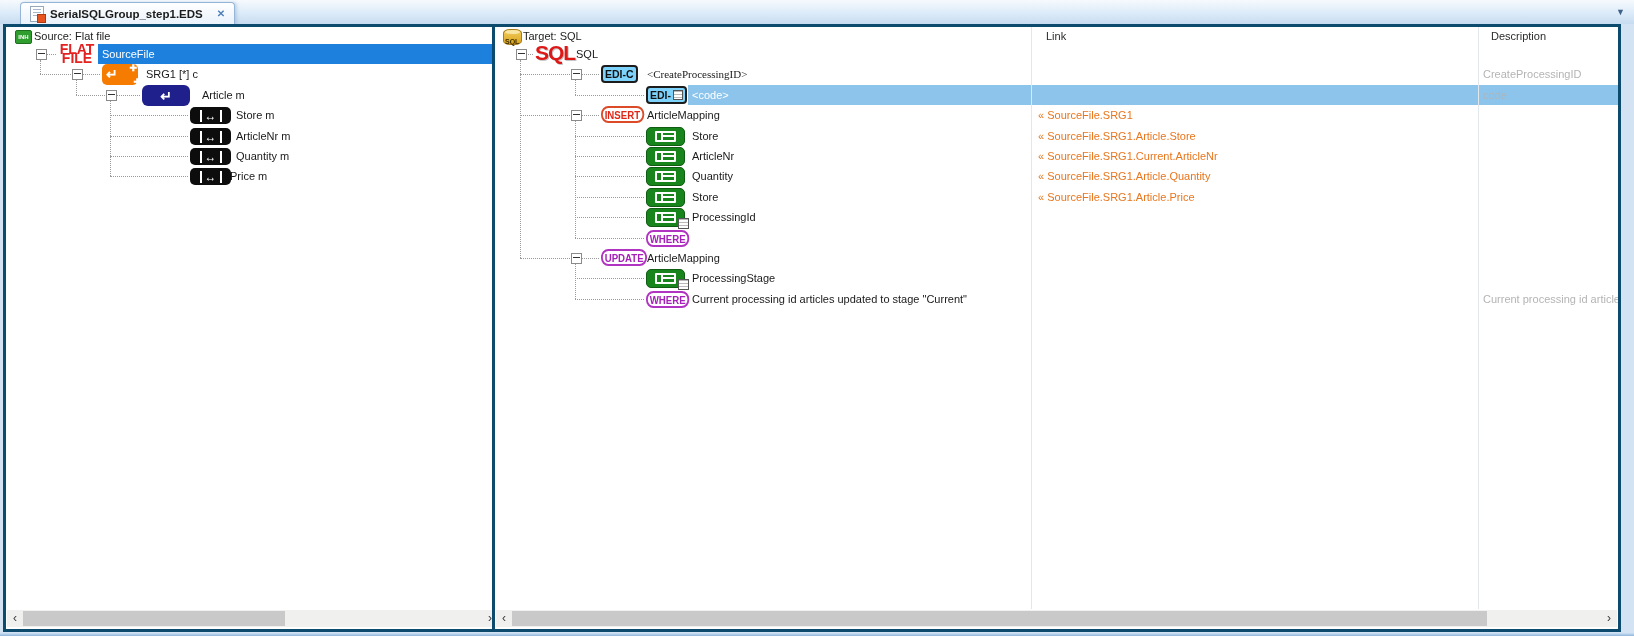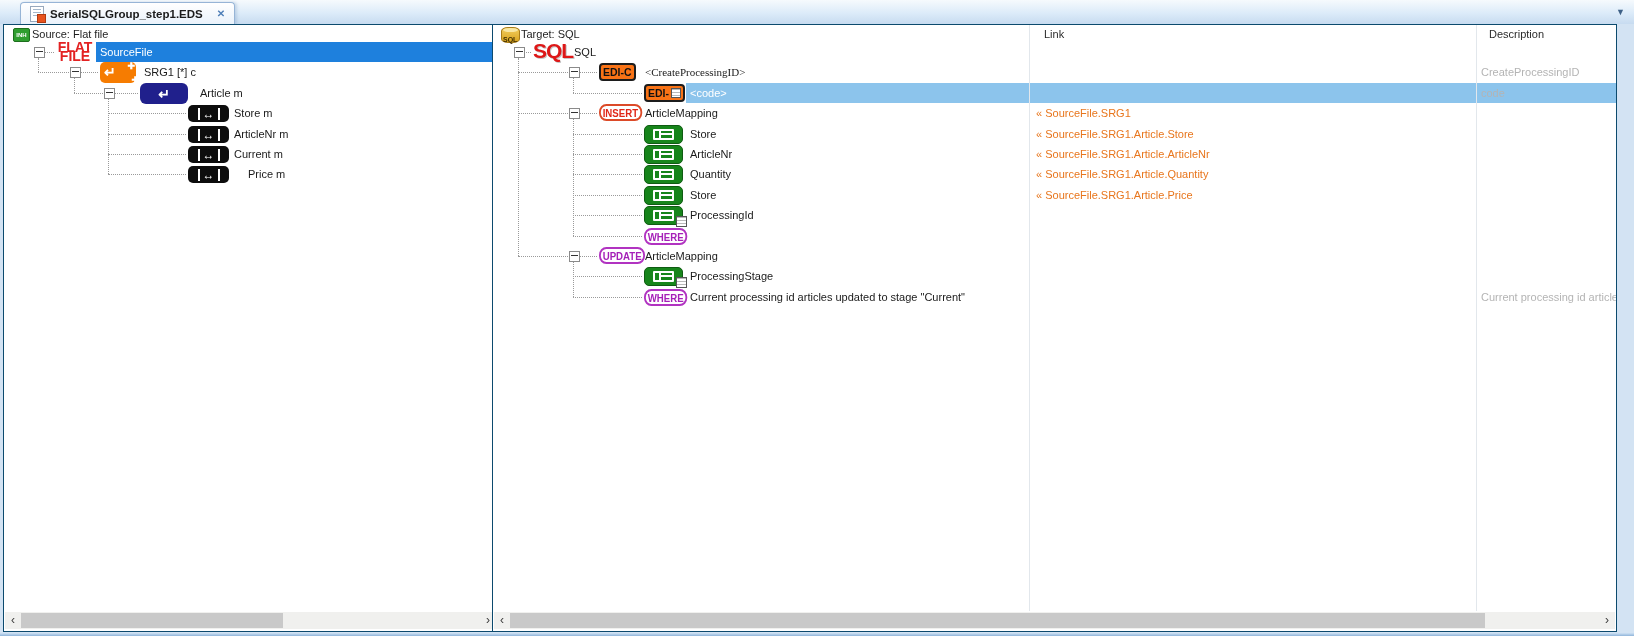--- a/index.html
+++ b/index.html
@@ -16,21 +16,21 @@
   .tab-title{font-weight:bold;font-size:11.5px;color:#1b1b1b;white-space:nowrap;}
   .tab-close{color:#4f7fb8;font-weight:bold;font-size:10px;margin-left:8px;cursor:pointer;}
   .tab-doc{position:relative;width:12px;height:14px;background:#fff;border:1px solid #98a8bc;}
   .tab-doc::before{content:"";position:absolute;left:2px;top:2px;right:2px;height:8px;
        background:repeating-linear-gradient(#a5b8cc 0 1px,transparent 1px 3px);}
   .tab-doc .mark{position:absolute;right:-3px;bottom:-2px;width:7px;height:7px;
        background:#e8531e;border:1px solid #b03a10;}
   .tab-caret{position:absolute;right:9px;top:7px;font-size:9px;color:#3e6187;cursor:pointer;}
 
   
-  .panel{position:absolute;top:24px;bottom:4px;background:#fff;border:1px solid #0c4a6e;}
+  .panel{position:absolute;top:24px;bottom:4px;background:#fff;border:3px solid #0c4a6e;}
   .panel-left{left:3px;width:493px;}
   .panel-right{left:492px;width:1123px;}
   .panel-header{position:absolute;left:0;right:0;top:0;height:18px;z-index:6;}
   .ph-title{position:absolute;left:28px;top:3px;color:#1e1e1e;white-space:nowrap;}
   .col-head{position:absolute;top:3px;color:#2b2b2b;white-space:nowrap;padding-left:8px;}
   .tree{position:absolute;left:0;right:0;top:0;bottom:20px;overflow:hidden;}
 
   
   .ic-inh{position:absolute;left:9px;top:3px;width:15px;height:12px;background:#2f9e2f;
           border:1px solid #1d6f1d;border-radius:2px;color:#fff;font-size:6px;font-weight:bold;
@@ -65,21 +65,21 @@
   .cx{position:absolute;font-size:9px;font-weight:bold;color:#fff;line-height:9px;}
   .cx.c1{top:0;right:1px;} .cx.c2{bottom:-2px;right:-3px;}
   .ic-article{width:48px;height:21px;background:#20208c;border-radius:6px;color:#fff;
               display:flex;align-items:center;justify-content:center;font-size:14px;font-weight:bold;}
   .ic-field{width:41px;height:17px;background:#0d0d0d;border-radius:5px;color:#fff;
             display:flex;align-items:center;justify-content:center;}
   .fg{border-left:2px solid #fff;border-right:2px solid #fff;padding:0 3px;
       font-weight:bold;font-size:12px;line-height:12px;}
   .ic-sqlroot{font-weight:800;font-size:21px;color:#de1717;letter-spacing:-1px;line-height:20px;
               text-shadow:1px 1px 0 #c6c6c6;}
-  .ic-edibox{height:14px;border:2px solid #1c1c1c;border-radius:4px;background:#f97316;
+  .ic-edibox{height:14px;border:2px solid #1c1c1c;border-radius:4px;background:#7dd3fc;
              font-weight:bold;font-size:10.5px;line-height:12px;color:#111;padding:0 2px;
              display:flex;align-items:center;gap:2px;}
   .mini-grid{display:inline-block;width:10px;height:10px;border:1px solid #555;box-sizing:border-box;
              background:repeating-linear-gradient(#b9b9b9 0 1px,#fff 1px 3px);}
   .mini-grid.badge{position:absolute;right:-5px;bottom:-3px;width:11px;height:11px;z-index:3;}
   .ic-insert{height:13px;border:2px solid #dc4a28;border-radius:8px;background:#fff;color:#e02616;
              font-weight:bold;font-size:10.5px;line-height:12px;padding:0 2px;display:flex;
              align-items:center;transform:scaleX(.92);transform-origin:left center;}
   .ic-update,.ic-where{height:13px;border:2px solid #b133c1;border-radius:8px;background:#fff;
              color:#a520b8;font-weight:bold;font-size:10.5px;line-height:12px;padding:0 2px;
@@ -150,27 +150,27 @@
         <div class="row" style="top: 99px; height: 20px;">
           <div class="ic ic-field" style="top: 2px; left: 184px;">
             <span class="fg">↔</span>
           </div>
           <span class="lbl" style="left: 230px;">ArticleNr m</span>
         </div>
         <div class="row" style="top: 119px; height: 20px;">
           <div class="ic ic-field" style="top: 2px; left: 184px;">
             <span class="fg">↔</span>
           </div>
-          <span class="lbl" style="left: 230px;">Current m</span>
+          <span class="lbl" style="left: 230px;">Quantity m</span>
         </div>
         <div class="row" style="top: 139px; height: 20px;">
           <div class="ic ic-field" style="top: 2px; left: 184px;">
             <span class="fg">↔</span>
           </div>
-          <span class="lbl" style="left: 244px;">Price m</span>
+          <span class="lbl" style="left: 224px;">Price m</span>
         </div>
         <div class="conn-h" style="left: 40px; width: 10px; top: 27px;"></div>
         <div class="conn-v" style="left: 34px; top: 33px; height: 14px;"></div>
         <div class="conn-h" style="left: 76px; width: 18px; top: 47px;"></div>
         <div class="conn-h" style="left: 34px; width: 31px; top: 47px;"></div>
         <div class="conn-v" style="left: 70px; top: 53px; height: 15px;"></div>
         <div class="conn-h" style="left: 110px; width: 24px; top: 68px;"></div>
         <div class="conn-h" style="left: 70px; width: 29px; top: 68px;"></div>
         <div class="conn-v" style="left: 104px; top: 74px; height: 75px;"></div>
         <div class="conn-h" style="left: 104px; width: 78px; top: 88px;"></div>
@@ -226,21 +226,21 @@
             <span class="tbl"></span>
           </div>
           <span class="lbl" style="left: 197px;">Store</span>
           <span class="link-cell">« SourceFile.SRG1.Article.Store</span>
         </div>
         <div class="row" style="top: 119px; height: 20px;">
           <div class="ic ic-col" style="top: 1px; left: 151px;">
             <span class="tbl"></span>
           </div>
           <span class="lbl" style="left: 197px;">ArticleNr</span>
-          <span class="link-cell">« SourceFile.SRG1.Article.ArticleNr</span>
+          <span class="link-cell">« SourceFile.SRG1.Current.ArticleNr</span>
         </div>
         <div class="row" style="top: 139px; height: 20px;">
           <div class="ic ic-col" style="top: 1px; left: 151px;">
             <span class="tbl"></span>
           </div>
           <span class="lbl" style="left: 197px;">Quantity</span>
           <span class="link-cell">« SourceFile.SRG1.Article.Quantity</span>
         </div>
         <div class="row" style="top: 160px; height: 20px;">
           <div class="ic ic-col" style="top: 1px; left: 151px;">

